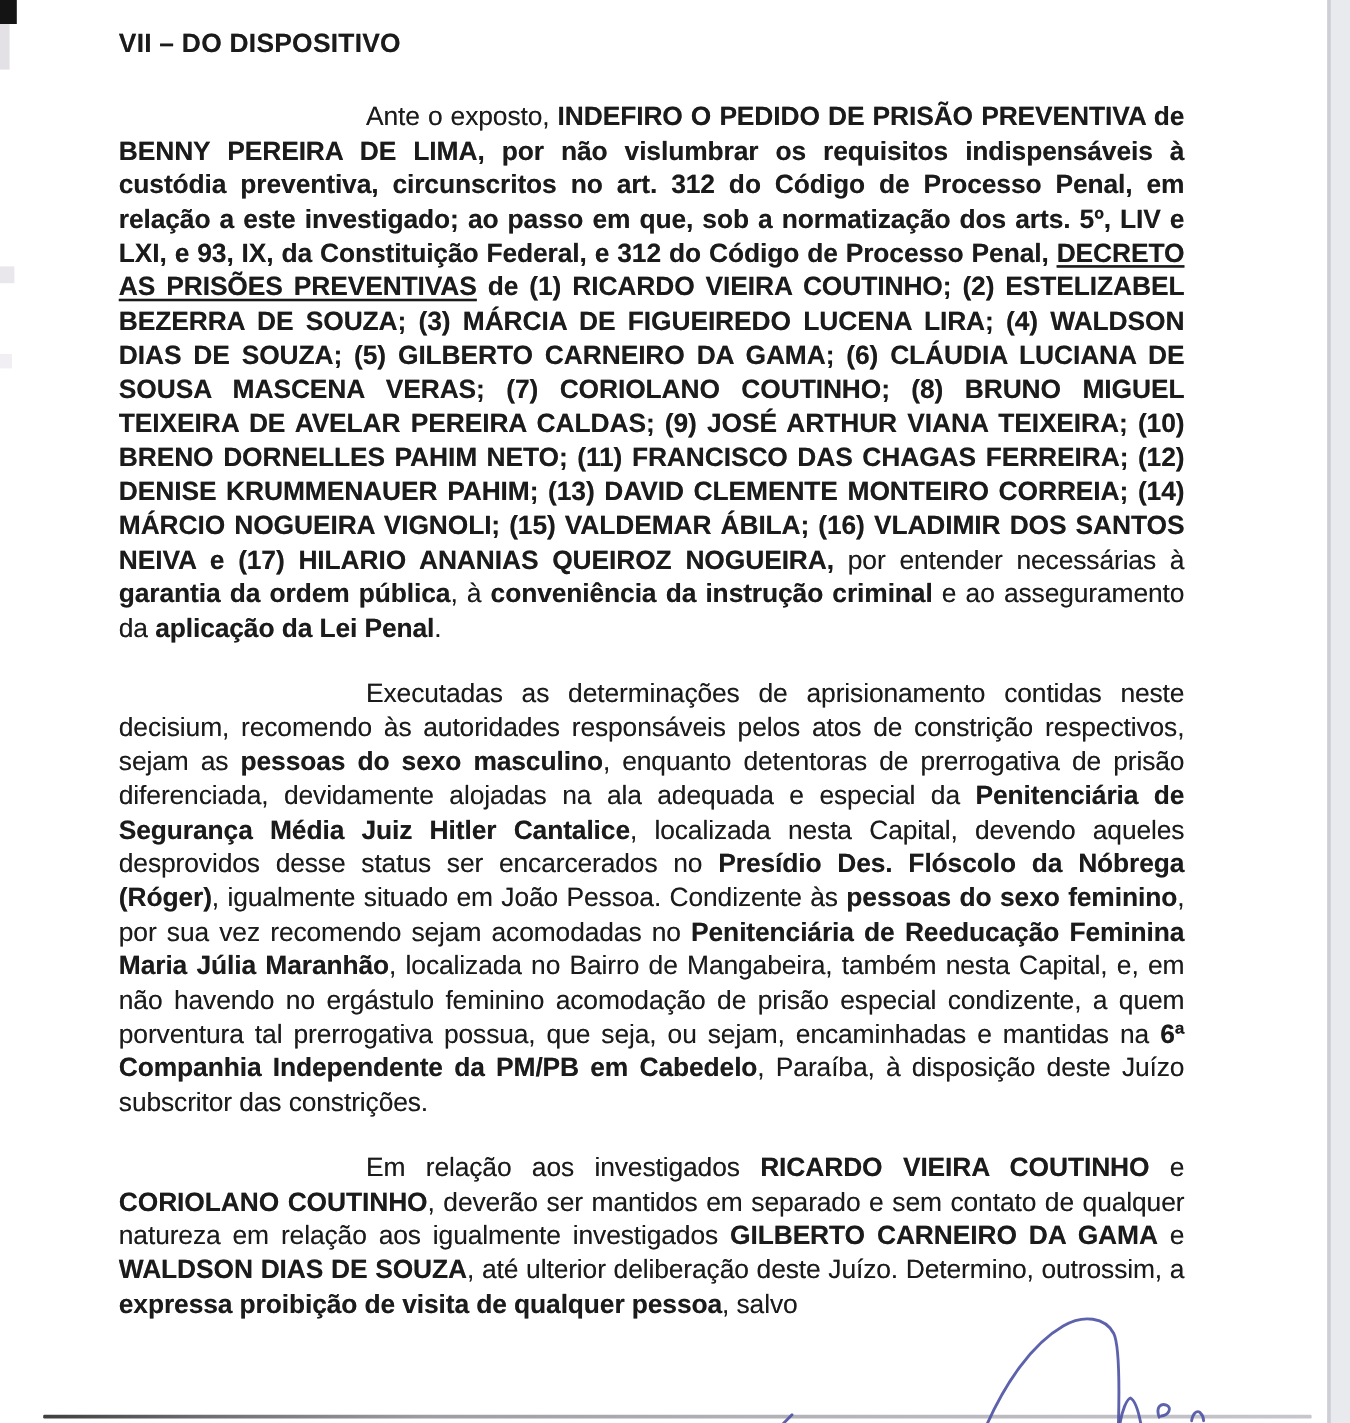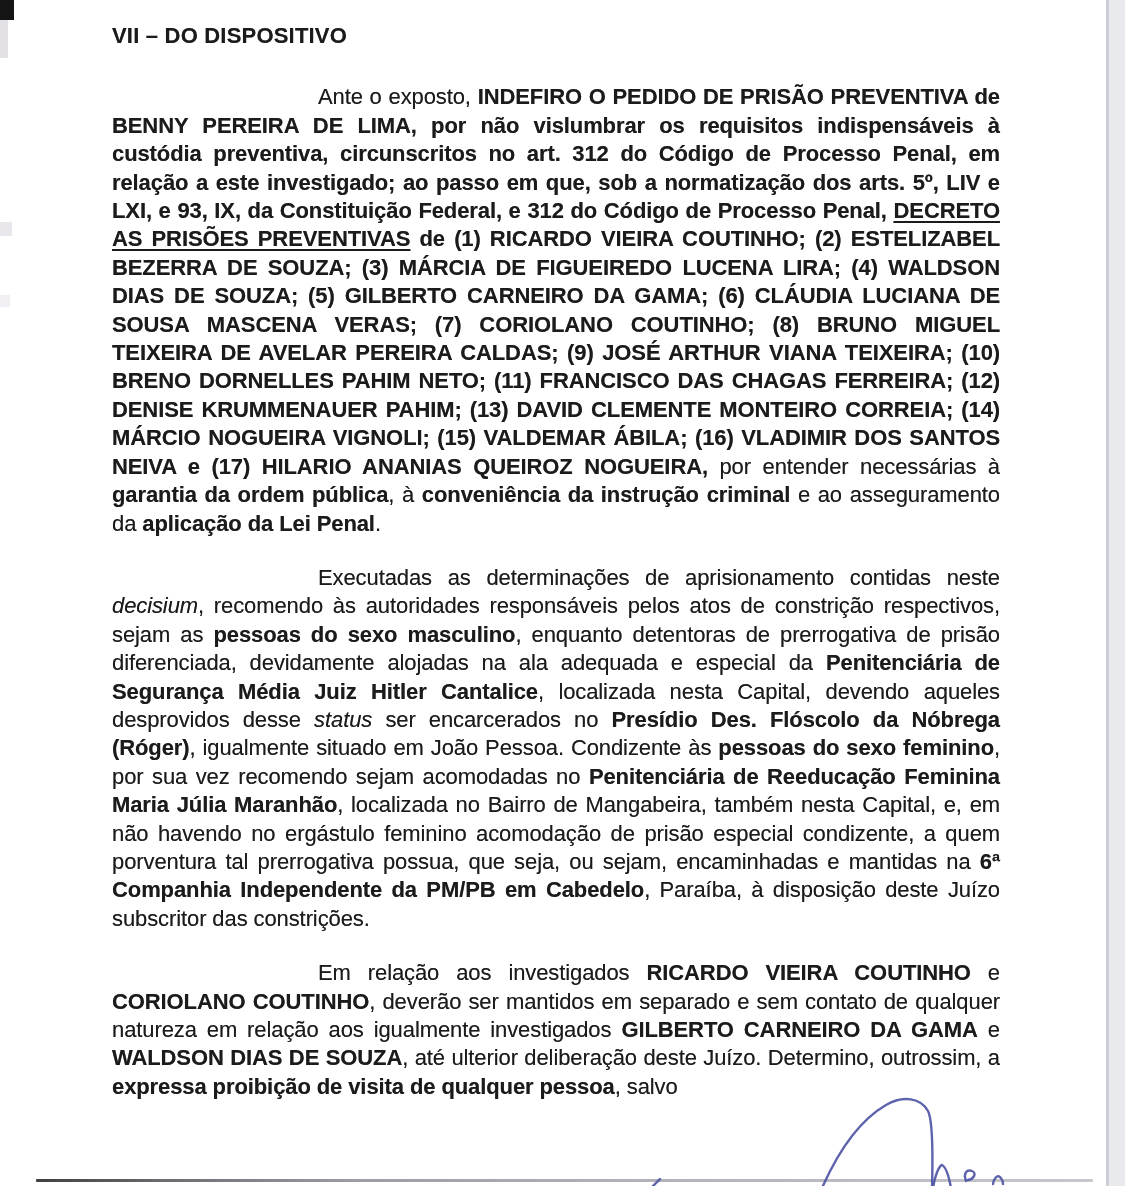--- a/index.html
+++ b/index.html
@@ -28,32 +28,31 @@
   .smudge-a{position:absolute;left:0;top:222px;width:12px;height:14px;background:#e9e7ec;}
   .smudge-b{position:absolute;left:0;top:295px;width:10px;height:12px;background:#f1eff3;}
   
   .doc{
     position:absolute;left:99px;top:22px;width:888px;
     color:var(--text);
     font-size:22px;line-height:28.4px;
     text-align:justify;
     letter-spacing:-0.1px;
     text-shadow:0 0 0.5px rgba(25,25,25,0.55);
-    margin-left:13px;
   }
   .heading{
     font-weight:700;
     margin:0 0 33px 0;
     text-align:left;
     letter-spacing:0.2px;
   }
   .doc p{margin:0 0 26px 0;text-indent:206px;}
   .doc p:last-child{margin-bottom:0;}
   span.b{font-weight:700;}
-  span.i{font-style:italic;}
+  span.i{}
   span.u{text-decoration:underline;text-decoration-thickness:2px;text-underline-offset:3px;}
   
   .footer-line{
     position:absolute;left:36px;top:1179px;width:1057px;height:3px;
     background:linear-gradient(90deg,#3f3f3f 0%,#6b6b70 12%,#9c9ca2 30%,#b0b0b6 55%,#bcbcc2 80%,#c6c6cc 100%);
     border-radius:1px;
   }
   
   .pen{
     position:absolute;left:0;top:0;width:1125px;height:1186px;

